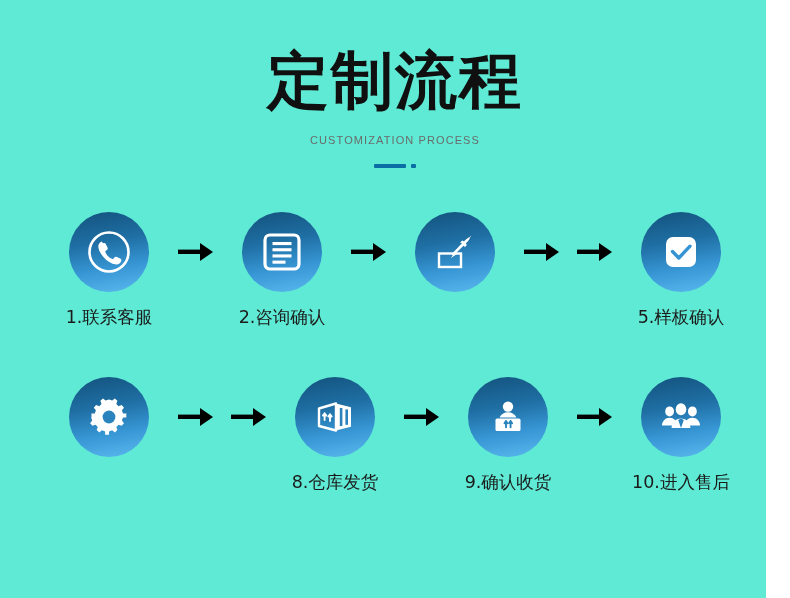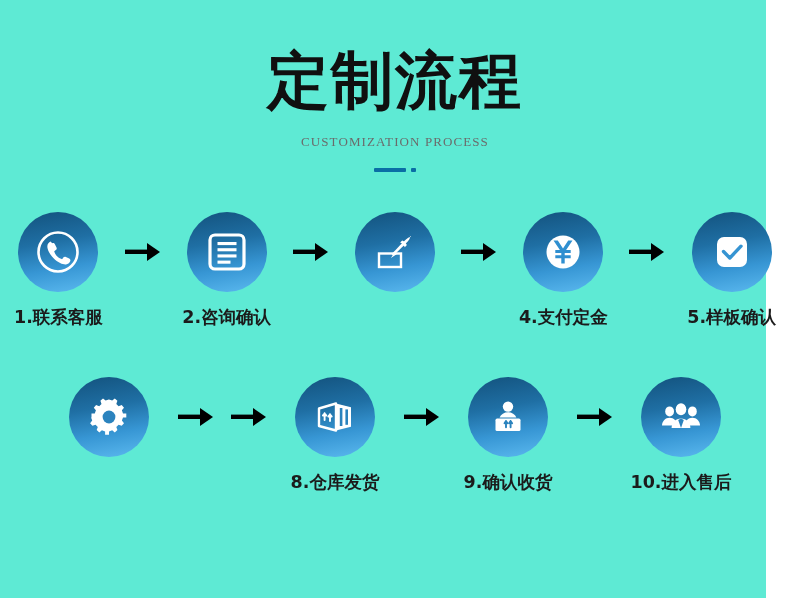--- a/index.html
+++ b/index.html
@@ -34,24 +34,24 @@
     font-size: 62px;
     line-height: 1.05;
     font-weight: 700;
     color: #101010;
     letter-spacing: 2px;
     font-family: "DejaVu Sans", "Liberation Sans", sans-serif;
   }
   .page-subtitle {
     margin: 0;
     padding-top: 21px;
-    font-size: 13px;
+    font-size: 11px;
     color: #6b6b6b;
     letter-spacing: 1.1px;
-    font-family: Liberation Serif, serif;
+    font-family: Liberation Sans, sans-serif;
   }
   .divider {
     margin: 0 auto;
     padding-top: 18px;
     width: 60px;
     display: flex;
     align-items: center;
     justify-content: center;
     gap: 5px;
   }
@@ -99,21 +99,20 @@
   }
   .step-icon svg {
     display: block;
   }
   .step-label {
     margin-top: 13px;
     font-size: 17.5px;
     color: #1b1b1b;
     white-space: nowrap;
     font-family: "DejaVu Sans", "Liberation Sans", sans-serif;
-    font-weight: bold;
   }
   .step-arrow {
     width: 53px;
     height: 80px;
     display: flex;
     align-items: center;
     justify-content: center;
     color: #000000;
   }
   .step-arrow svg { display: block; }
@@ -184,29 +183,20 @@
         </div>
       </div>
 
       <div class="step-arrow">
         <svg width="36" height="22" viewBox="0 0 36 22" aria-hidden="true">
           <rect x="0" y="8.6" width="25" height="4.4" fill="currentColor"></rect>
           <path d="M22 2 L35 11 L22 20 Z" fill="currentColor"></path>
         </svg>
       </div>
 
-      <div class="step">
-        <div class="step-icon">
-          <svg width="46" height="46" viewBox="0 0 46 46" aria-hidden="true">
-            <circle cx="23" cy="23" r="16.5" fill="#ffffff"></circle>
-            <path d="M13.5 11.5h4.3l5.2 8.1 5.2-8.1h4.3l-6.4 9.6h4.6v2.9h-6v2.3h6v2.9h-6v5.3h-3.4v-5.3h-6v-2.9h6v-2.3h-6v-2.9h4.6z" fill="#2f8fd0"></path>
-          </svg>
-        </div>
-        <div class="step-label">4.支付定金</div>
-      </div>
 
       <div class="step-arrow">
         <svg width="36" height="22" viewBox="0 0 36 22" aria-hidden="true">
           <rect x="0" y="8.6" width="25" height="4.4" fill="currentColor"></rect>
           <path d="M22 2 L35 11 L22 20 Z" fill="currentColor"></path>
         </svg>
       </div>
 
       <div class="step">
         <div class="step-icon">

